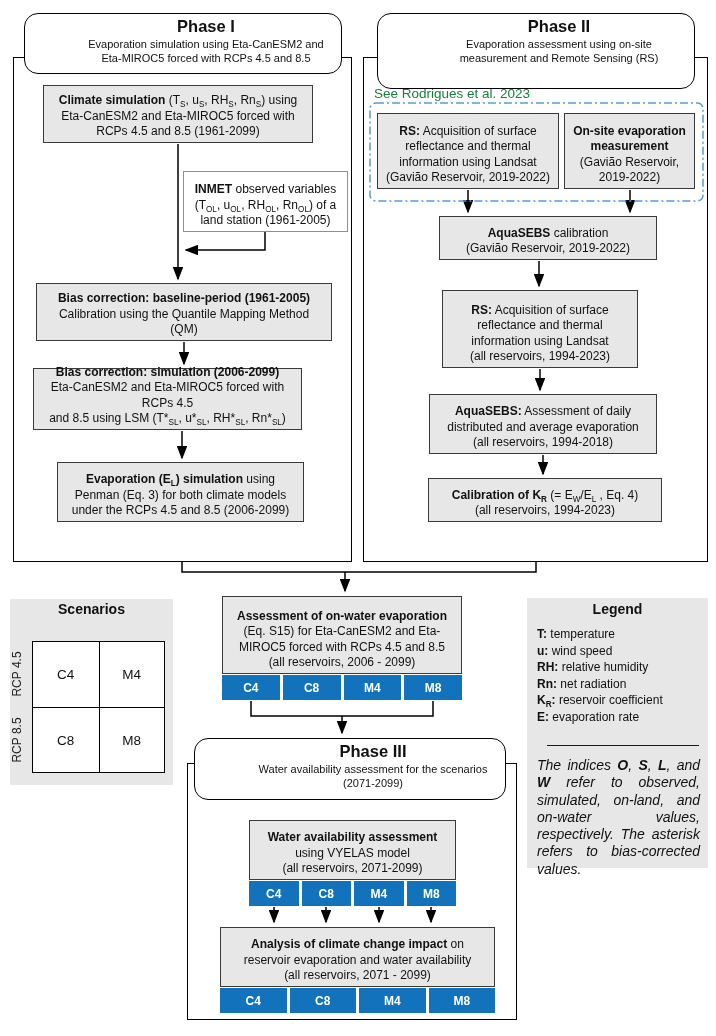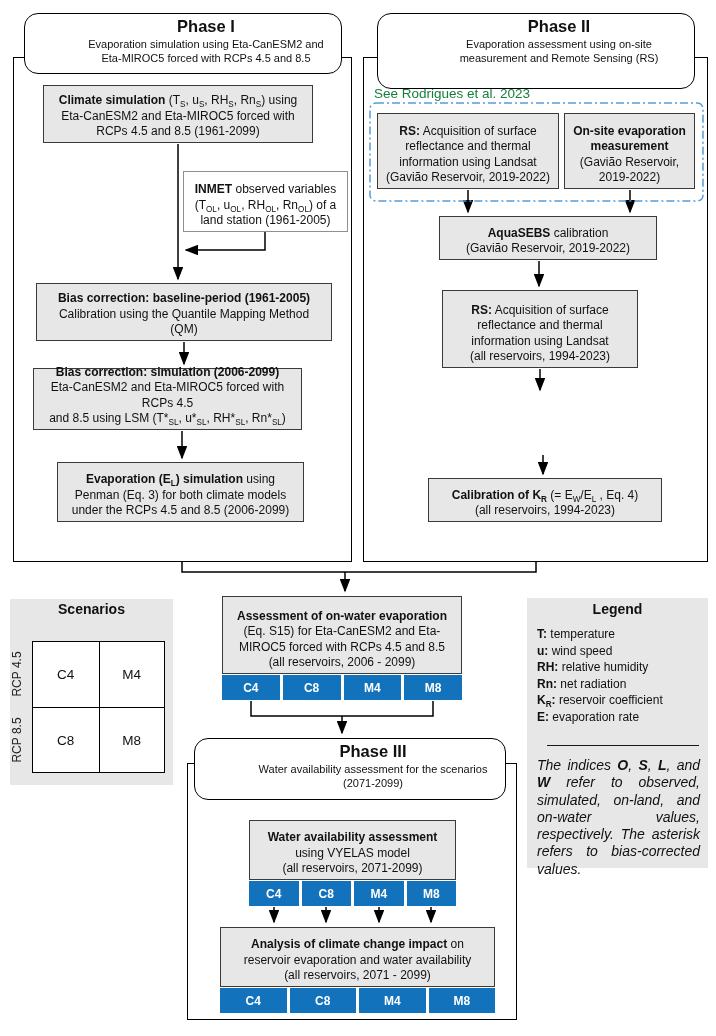--- a/index.html
+++ b/index.html
@@ -107,20 +107,23 @@
   </div>
   <div class="abs pbox" style="left:564px;top:113px;width:131px;height:76px;">
     <div class="txt"><span class="b">On-site evaporation</span><br><span class="b">measurement</span><br><span>(Gavião Reservoir,</span><br><span>2019-2022)</span></div>
   </div>
   <div class="abs pbox" style="left:439px;top:216px;width:218px;height:44px;">
     <div class="txt"><span class="b">AquaSEBS</span><span> calibration</span><br><span>(Gavião Reservoir, 2019-2022)</span></div>
   </div>
   <div class="abs pbox" style="left:442px;top:290px;width:196px;height:78px;">
     <div class="txt"><span class="b">RS:</span><span> Acquisition of surface</span><br><span>reflectance and thermal</span><br><span>information using Landsat</span><br><span>(all reservoirs, 1994-2023)</span></div>
   </div>
+  <div class="abs pbox" style="left:429px;top:394px;width:228px;height:60px;">
+    <div class="txt"><span class="b">AquaSEBS:</span><span> Assessment of daily</span><br><span>distributed and average evaporation</span><br><span>(all reservoirs, 1994-2018)</span></div>
+  </div>
   <div class="abs pbox" style="left:428px;top:478px;width:234px;height:44px;">
     <div class="txt"><span class="b">Calibration of K</span><sub class="b">R</sub><span> (= E</span><sub>W</sub><span>/E</span><sub>L</sub><span> , Eq. 4)</span><br><span>(all reservoirs, 1994-2023)</span></div>
   </div>
 
   <div class="abs pbox" style="left:222px;top:596px;width:240px;height:78px;">
     <div class="txt"><span class="b">Assessment of on-water evaporation</span><br><span>(Eq. S15) for Eta-CanESM2 and Eta-</span><br><span>MIROC5 forced with RCPs 4.5 and 8.5</span><br><span>(all reservoirs, 2006 - 2099)</span></div>
   </div>
   <div class="abs blue-row" style="left:222px;top:675px;width:240px;height:25px;">
     <div class="blue-cell">C4</div>
     <div class="blue-cell">C8</div>

